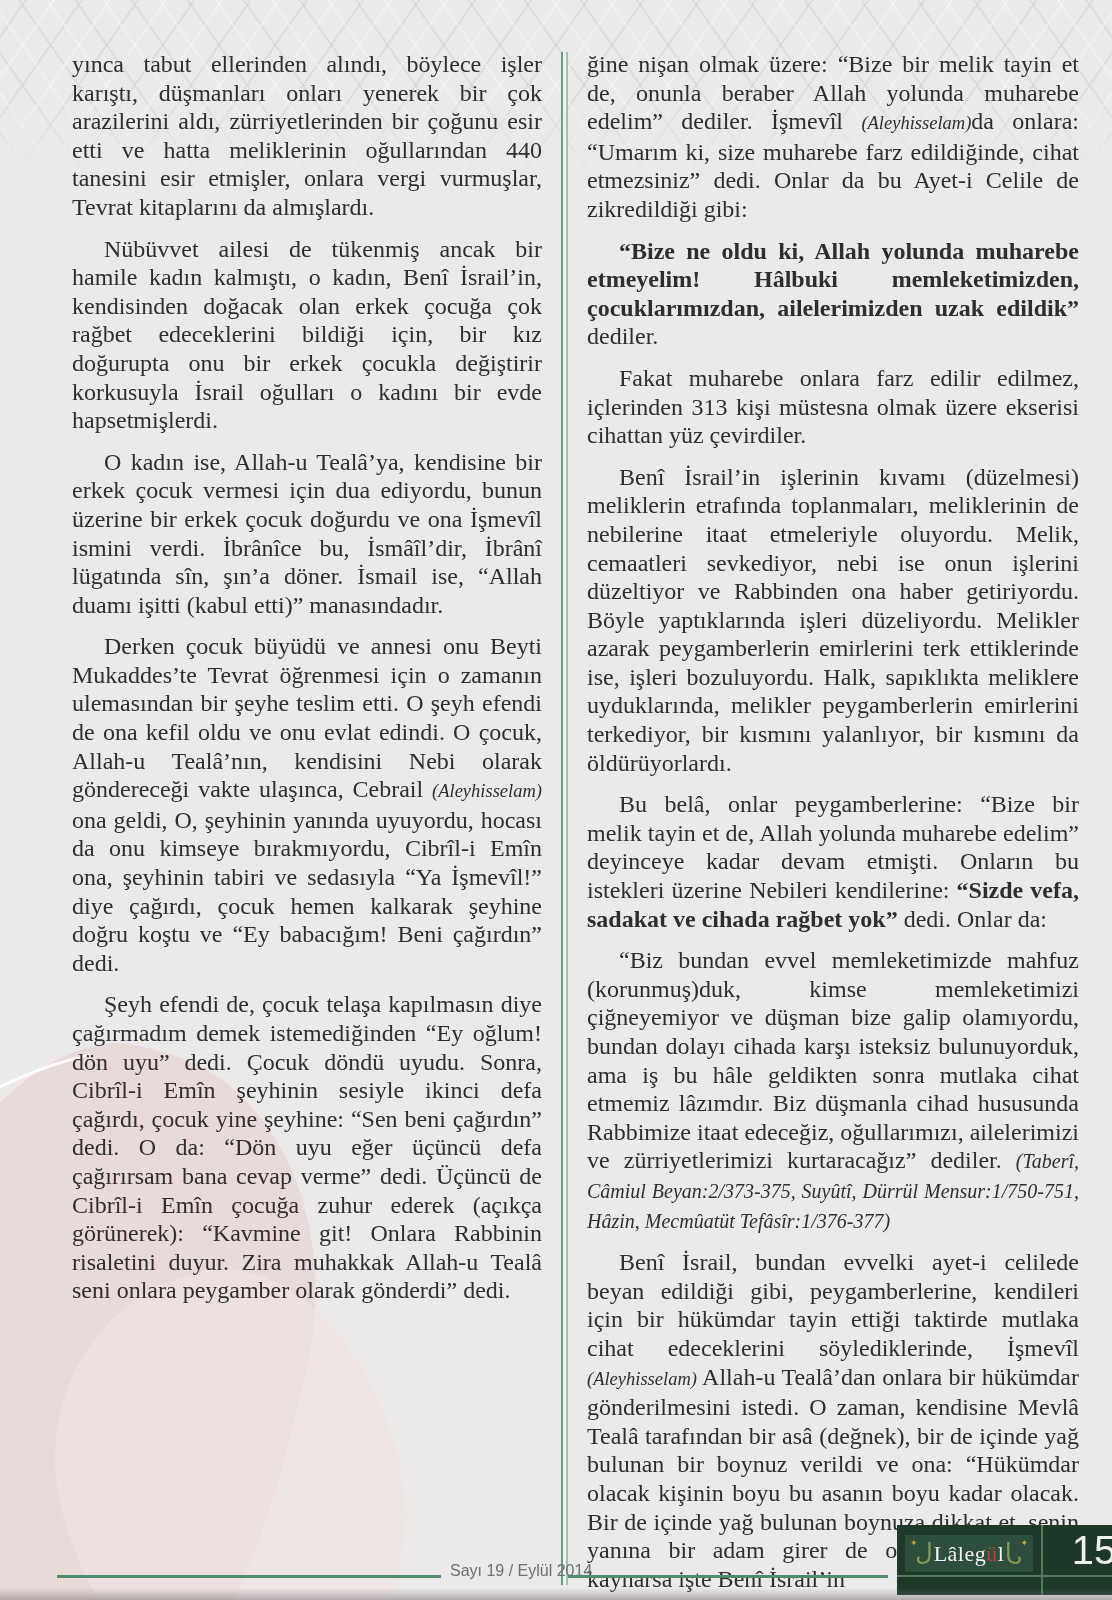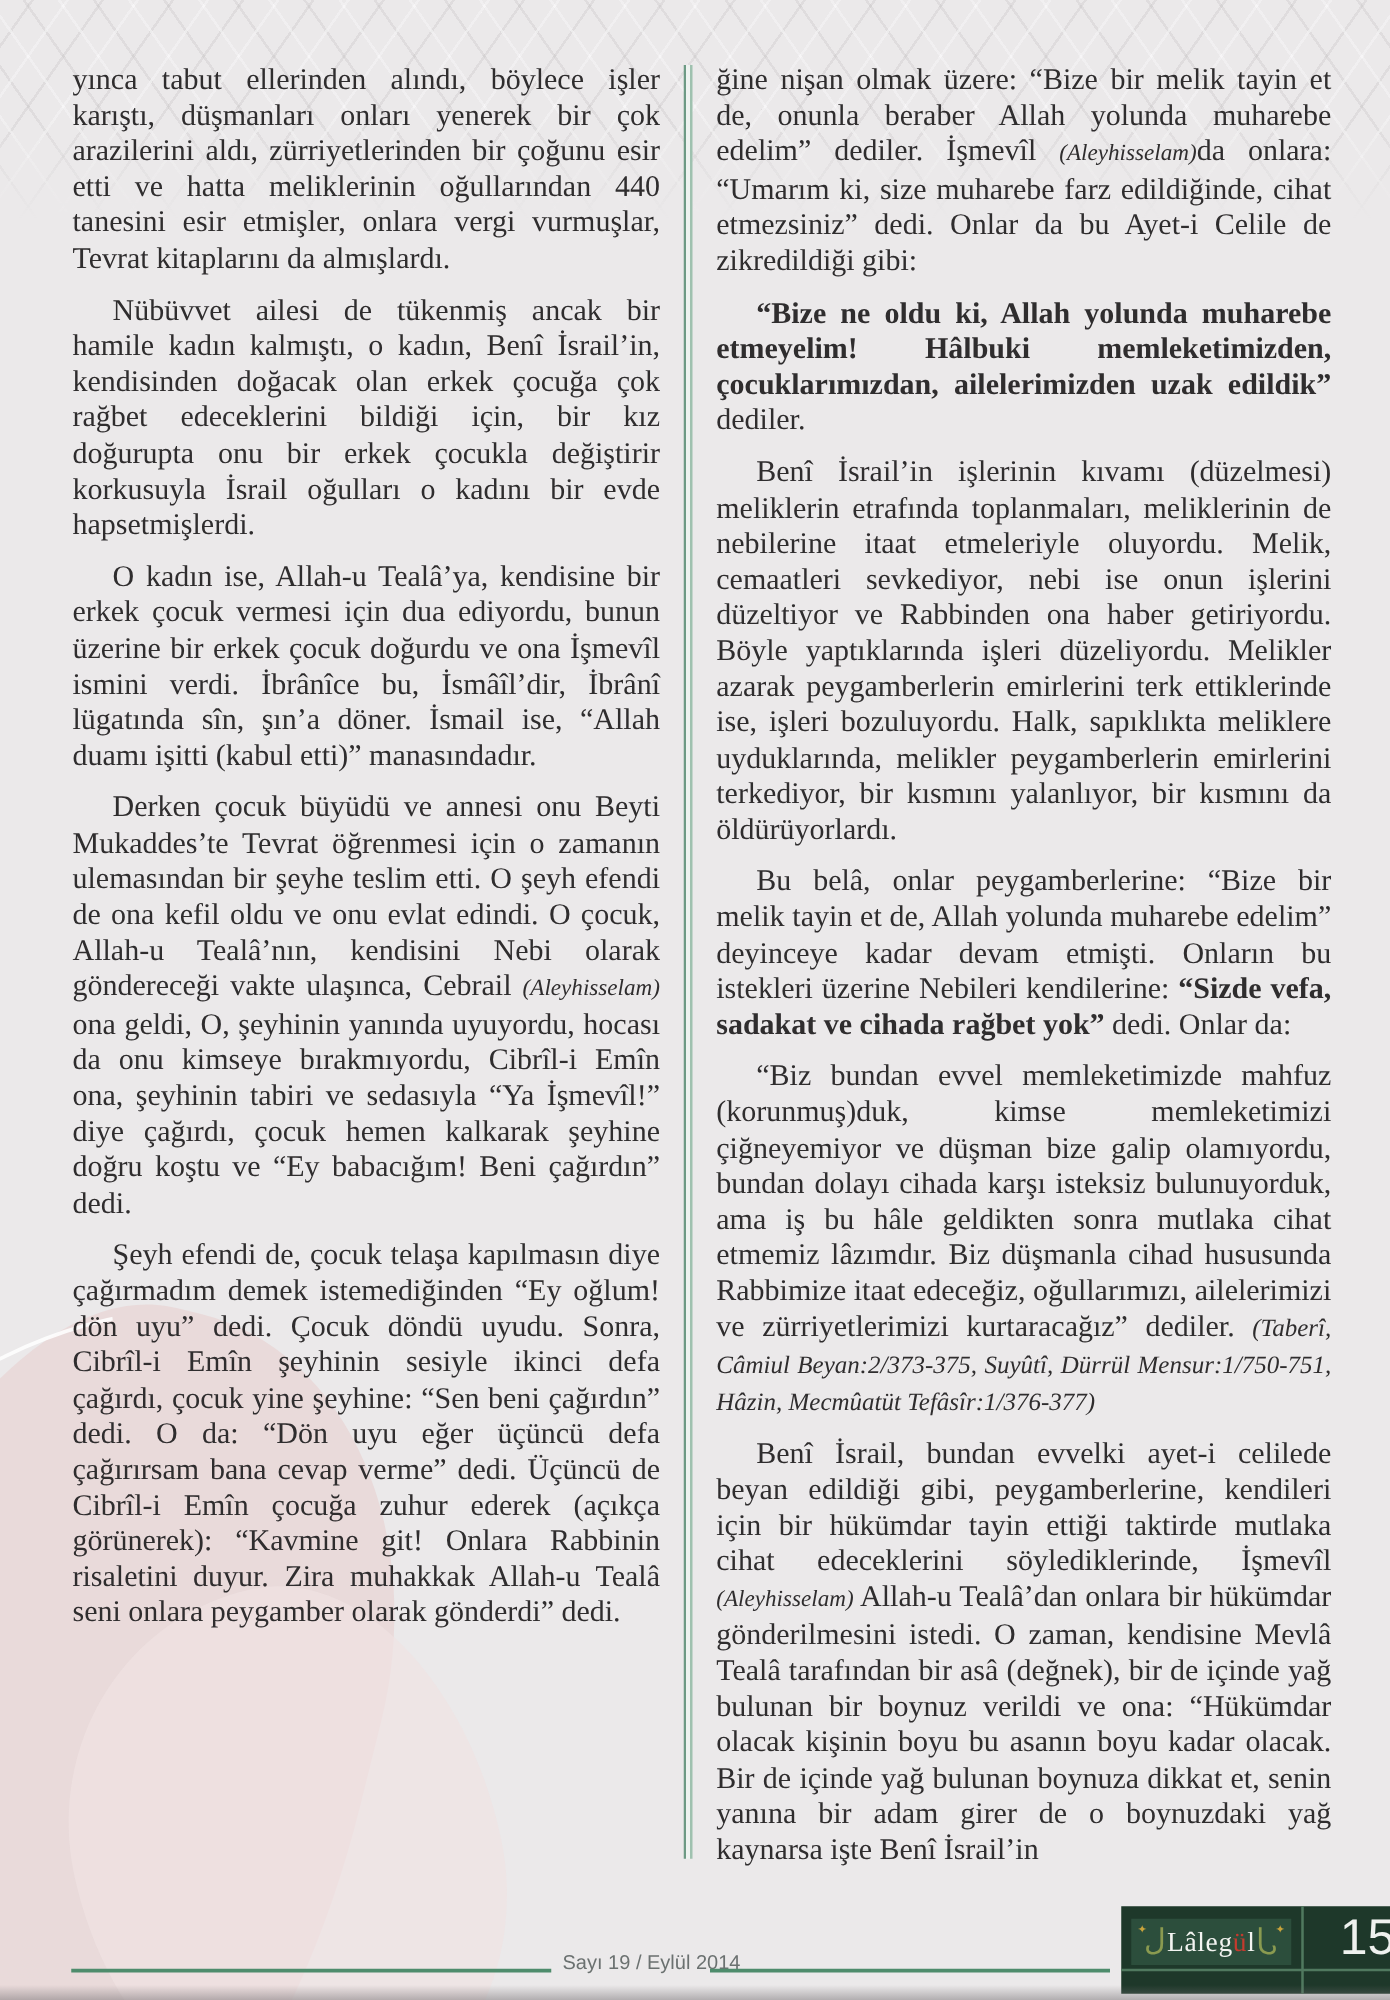--- a/index.html
+++ b/index.html
@@ -40,21 +40,21 @@
   }
   .petal-arc{
     position:absolute;left:-230px;top:1010px;width:570px;height:780px;
     border-radius:50%;
     border:3px solid transparent;border-left-color:rgba(255,255,255,.85);
     transform:rotate(38deg);
   }
 
   
   .columns{
-    position:absolute;top:50px;left:58px;width:1007px;
+    position:absolute;top:50px;left:72px;width:1007px;
     display:flex;align-items:stretch;z-index:2;
   }
   .col{
     font-size:24px;line-height:28.6px;text-align:justify;
   }
   .col-left{flex:0 0 470px;}
   .col-right{flex:1 1 auto;}
   .divider{
     flex:0 0 7px;margin:2px 19px 8px 19px;
     background:linear-gradient(to right,
@@ -133,20 +133,21 @@
         <p class="para no-indent"><span class="seg-n">yınca tabut ellerinden alındı, böylece işler karıştı, düşmanları onları yenerek bir çok arazilerini aldı, zürriyetlerinden bir çoğunu esir etti ve hatta meliklerinin oğullarından 440 tanesini esir etmişler, onlara vergi vurmuşlar, Tevrat kitaplarını da almışlardı.</span></p>
         <p class="para"><span class="seg-n">Nübüvvet ailesi de tükenmiş ancak bir hamile kadın kalmıştı, o kadın, Benî İsrail’in, kendisinden doğacak olan erkek çocuğa çok rağbet edeceklerini bildiği için, bir kız doğurupta onu bir erkek çocukla değiştirir korkusuyla İsrail oğulları o kadını bir evde hapsetmişlerdi.</span></p>
         <p class="para"><span class="seg-n">O kadın ise, Allah-u Tealâ’ya, kendisine bir erkek çocuk vermesi için dua ediyordu, bunun üzerine bir erkek çocuk doğurdu ve ona İşmevîl ismini verdi. İbrânîce bu, İsmâîl’dir, İbrânî lügatında sîn, şın’a döner. İsmail ise, “Allah duamı işitti (kabul etti)” manasındadır.</span></p>
         <p class="para"><span class="seg-n">Derken çocuk büyüdü ve annesi onu Beyti Mukaddes’te Tevrat öğrenmesi için o zamanın ulemasından bir şeyhe teslim etti. O şeyh efendi de ona kefil oldu ve onu evlat edindi. O çocuk, Allah-u Tealâ’nın, kendisini Nebi olarak göndereceği vakte ulaşınca, Cebrail </span><span class="seg-si">(Aleyhisselam)</span><span class="seg-n"> ona geldi, O, şeyhinin yanında uyuyordu, hocası da onu kimseye bırakmıyordu, Cibrîl-i Emîn ona, şeyhinin tabiri ve sedasıyla “Ya İşmevîl!” diye çağırdı, çocuk hemen kalkarak şeyhine doğru koştu ve “Ey babacığım! Beni çağırdın” dedi.</span></p>
         <p class="para"><span class="seg-n">Şeyh efendi de, çocuk telaşa kapılmasın diye çağırmadım demek istemediğinden “Ey oğlum! dön uyu” dedi. Çocuk döndü uyudu. Sonra, Cibrîl-i Emîn şeyhinin sesiyle ikinci defa çağırdı, çocuk yine şeyhine: “Sen beni çağırdın” dedi. O da: “Dön uyu eğer üçüncü defa çağırırsam bana cevap verme” dedi. Üçüncü de Cibrîl-i Emîn çocuğa zuhur ederek (açıkça görünerek): “Kavmine git! Onlara Rabbinin risaletini duyur. Zira muhakkak Allah-u Tealâ seni onlara peygamber olarak gönderdi” dedi.</span></p>
       </div>
     <div class="divider"></div>
     <div class="col col-right">
         <p class="para no-indent"><span class="seg-n">ğine nişan olmak üzere: “Bize bir melik tayin et de, onunla beraber Allah yolunda muharebe edelim” dediler. İşmevîl </span><span class="seg-si">(Aleyhisselam)</span><span class="seg-n">da onlara: “Umarım ki, size muharebe farz edildiğinde, cihat etmezsiniz” dedi. Onlar da bu Ayet-i Celile de zikredildiği gibi:</span></p>
         <p class="para"><span class="seg-b">“Bize ne oldu ki, Allah yolunda muharebe etmeyelim! Hâlbuki memleketimizden, çocuklarımızdan, ailelerimizden uzak edildik”</span><span class="seg-n"> dediler.</span></p>
+        <p class="para"><span class="seg-n">Fakat muharebe onlara farz edilir edilmez, içlerinden 313 kişi müstesna olmak üzere ekserisi cihattan yüz çevirdiler.</span></p>
         <p class="para"><span class="seg-n">Benî İsrail’in işlerinin kıvamı (düzelmesi) meliklerin etrafında toplanmaları, meliklerinin de nebilerine itaat etmeleriyle oluyordu. Melik, cemaatleri sevkediyor, nebi ise onun işlerini düzeltiyor ve Rabbinden ona haber getiriyordu. Böyle yaptıklarında işleri düzeliyordu. Melikler azarak peygamberlerin emirlerini terk ettiklerinde ise, işleri bozuluyordu. Halk, sapıklıkta meliklere uyduklarında, melikler peygamberlerin emirlerini terkediyor, bir kısmını yalanlıyor, bir kısmını da öldürüyorlardı.</span></p>
         <p class="para"><span class="seg-n">Bu belâ, onlar peygamberlerine: “Bize bir melik tayin et de, Allah yolunda muharebe edelim” deyinceye kadar devam etmişti. Onların bu istekleri üzerine Nebileri kendilerine: </span><span class="seg-b">“Sizde vefa, sadakat ve cihada rağbet yok”</span><span class="seg-n"> dedi. Onlar da:</span></p>
         <p class="para"><span class="seg-n">“Biz bundan evvel memleketimizde mahfuz (korunmuş)duk, kimse memleketimizi çiğneyemiyor ve düşman bize galip olamıyordu, bundan dolayı cihada karşı isteksiz bulunuyorduk, ama iş bu hâle geldikten sonra mutlaka cihat etmemiz lâzımdır. Biz düşmanla cihad hususunda Rabbimize itaat edeceğiz, oğullarımızı, ailelerimizi ve zürriyetlerimizi kurtaracağız” dediler. </span><span class="seg-i">(Taberî, Câmiul Beyan:2/373-375, Suyûtî, Dürrül Mensur:1/750-751, Hâzin, Mecmûatüt Tefâsîr:1/376-377)</span></p>
         <p class="para"><span class="seg-n">Benî İsrail, bundan evvelki ayet-i celilede beyan edildiği gibi, peygamberlerine, kendileri için bir hükümdar tayin ettiği taktirde mutlaka cihat edeceklerini söylediklerinde, İşmevîl </span><span class="seg-si">(Aleyhisselam)</span><span class="seg-n"> Allah-u Tealâ’dan onlara bir hükümdar gönderilmesini istedi. O zaman, kendisine Mevlâ Tealâ tarafından bir asâ (değnek), bir de içinde yağ bulunan bir boynuz verildi ve ona: “Hükümdar olacak kişinin boyu bu asanın boyu kadar olacak. Bir de içinde yağ bulunan boynuza dikkat et, senin yanına bir adam girer de o boynuzdaki yağ kaynarsa işte Benî İsrail’in</span></p>
       </div>
   </div>
 
   <div class="footer-rule rule-left"></div>
   <div class="issue-date">Sayı 19 / Eylül 2014</div>
   <div class="footer-rule rule-right"></div>

